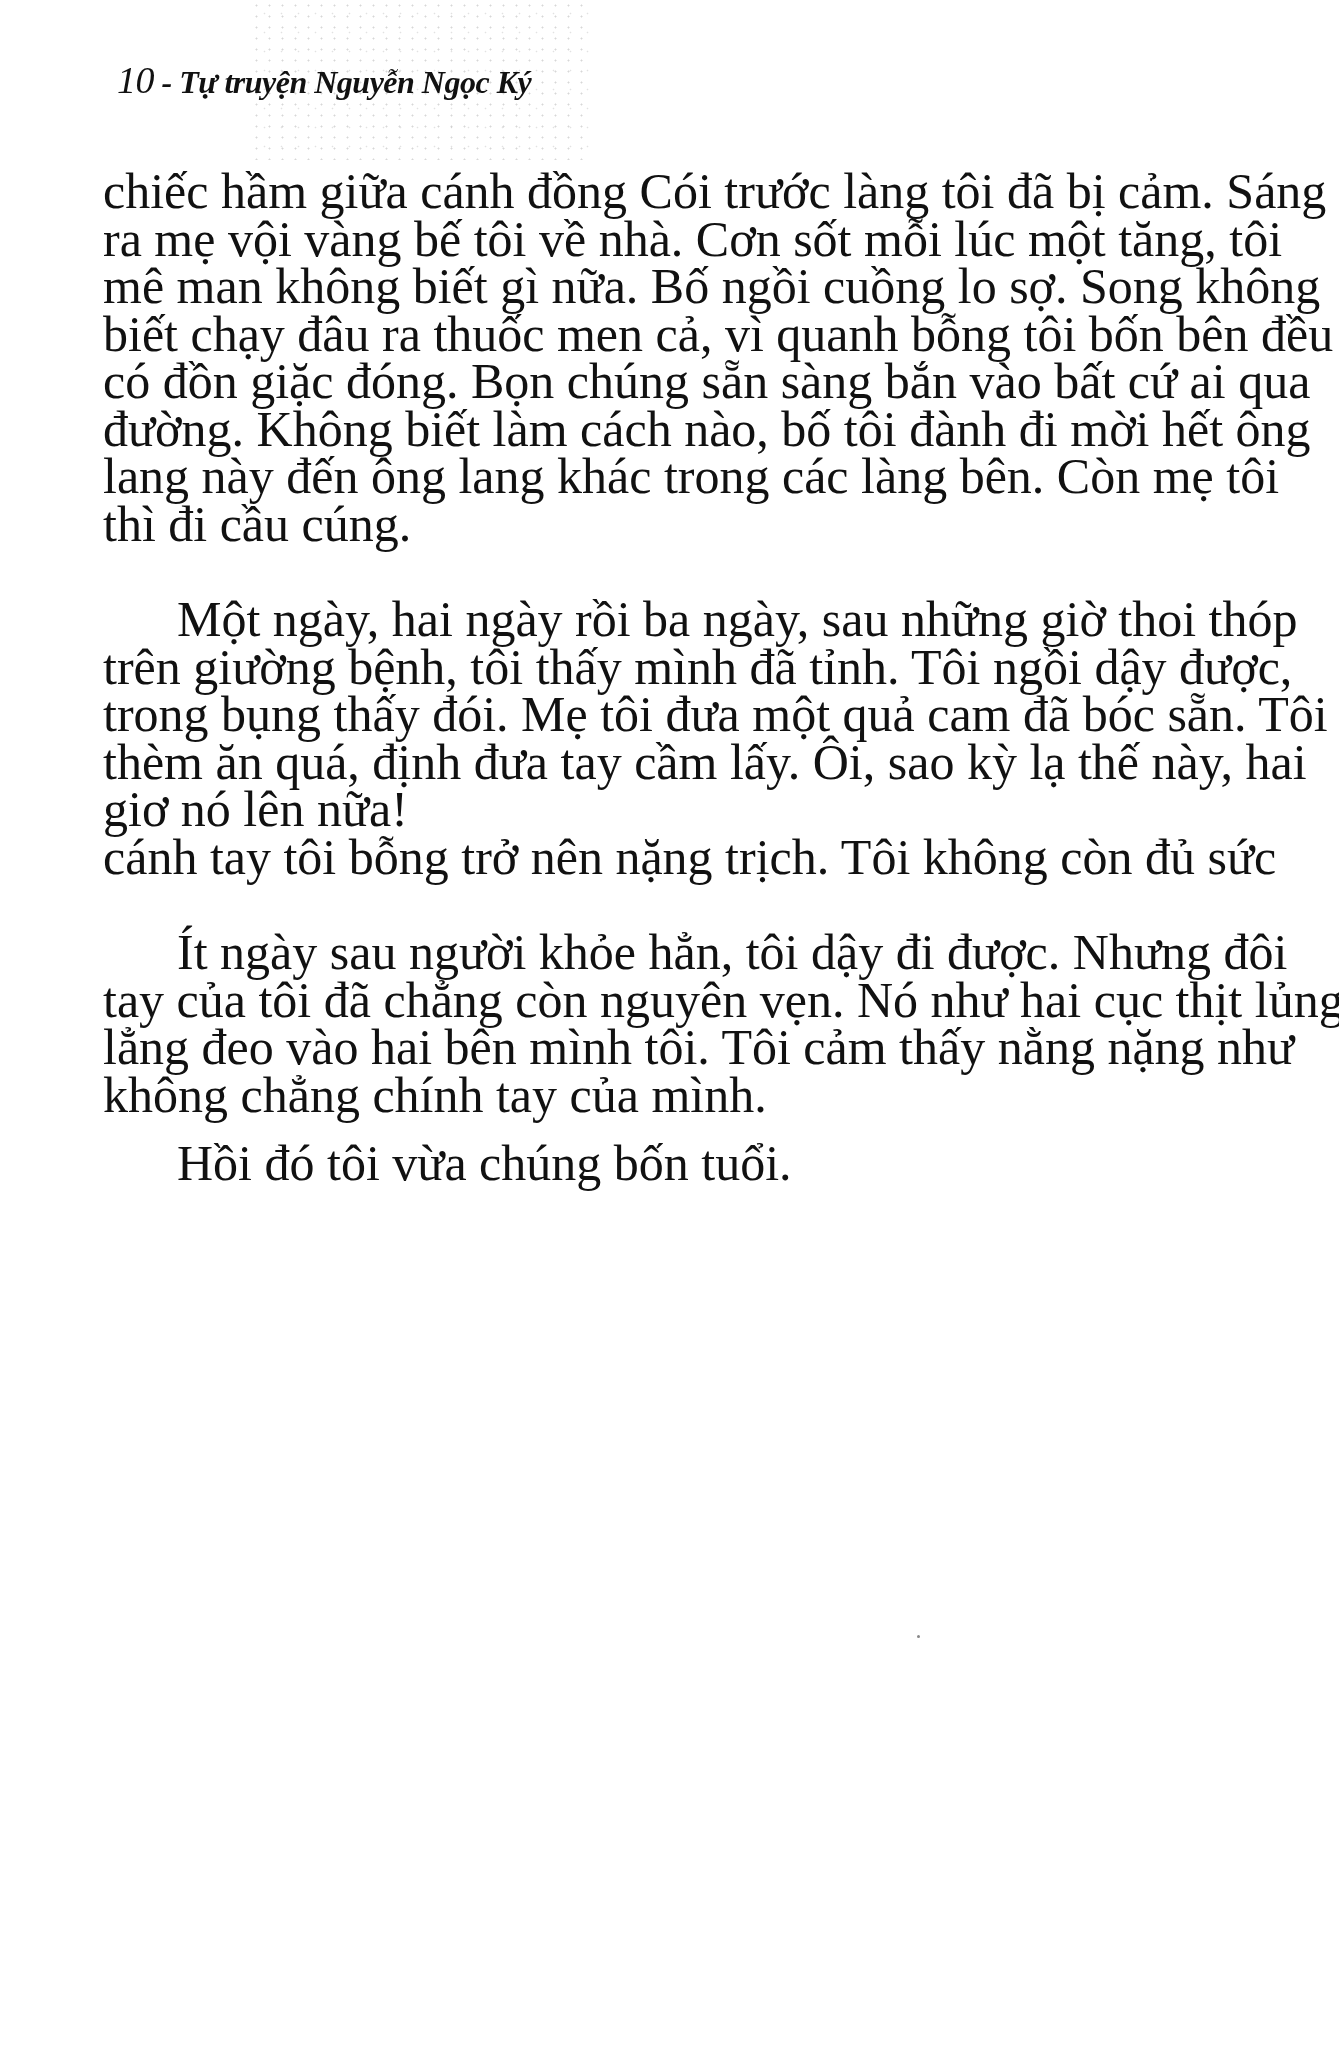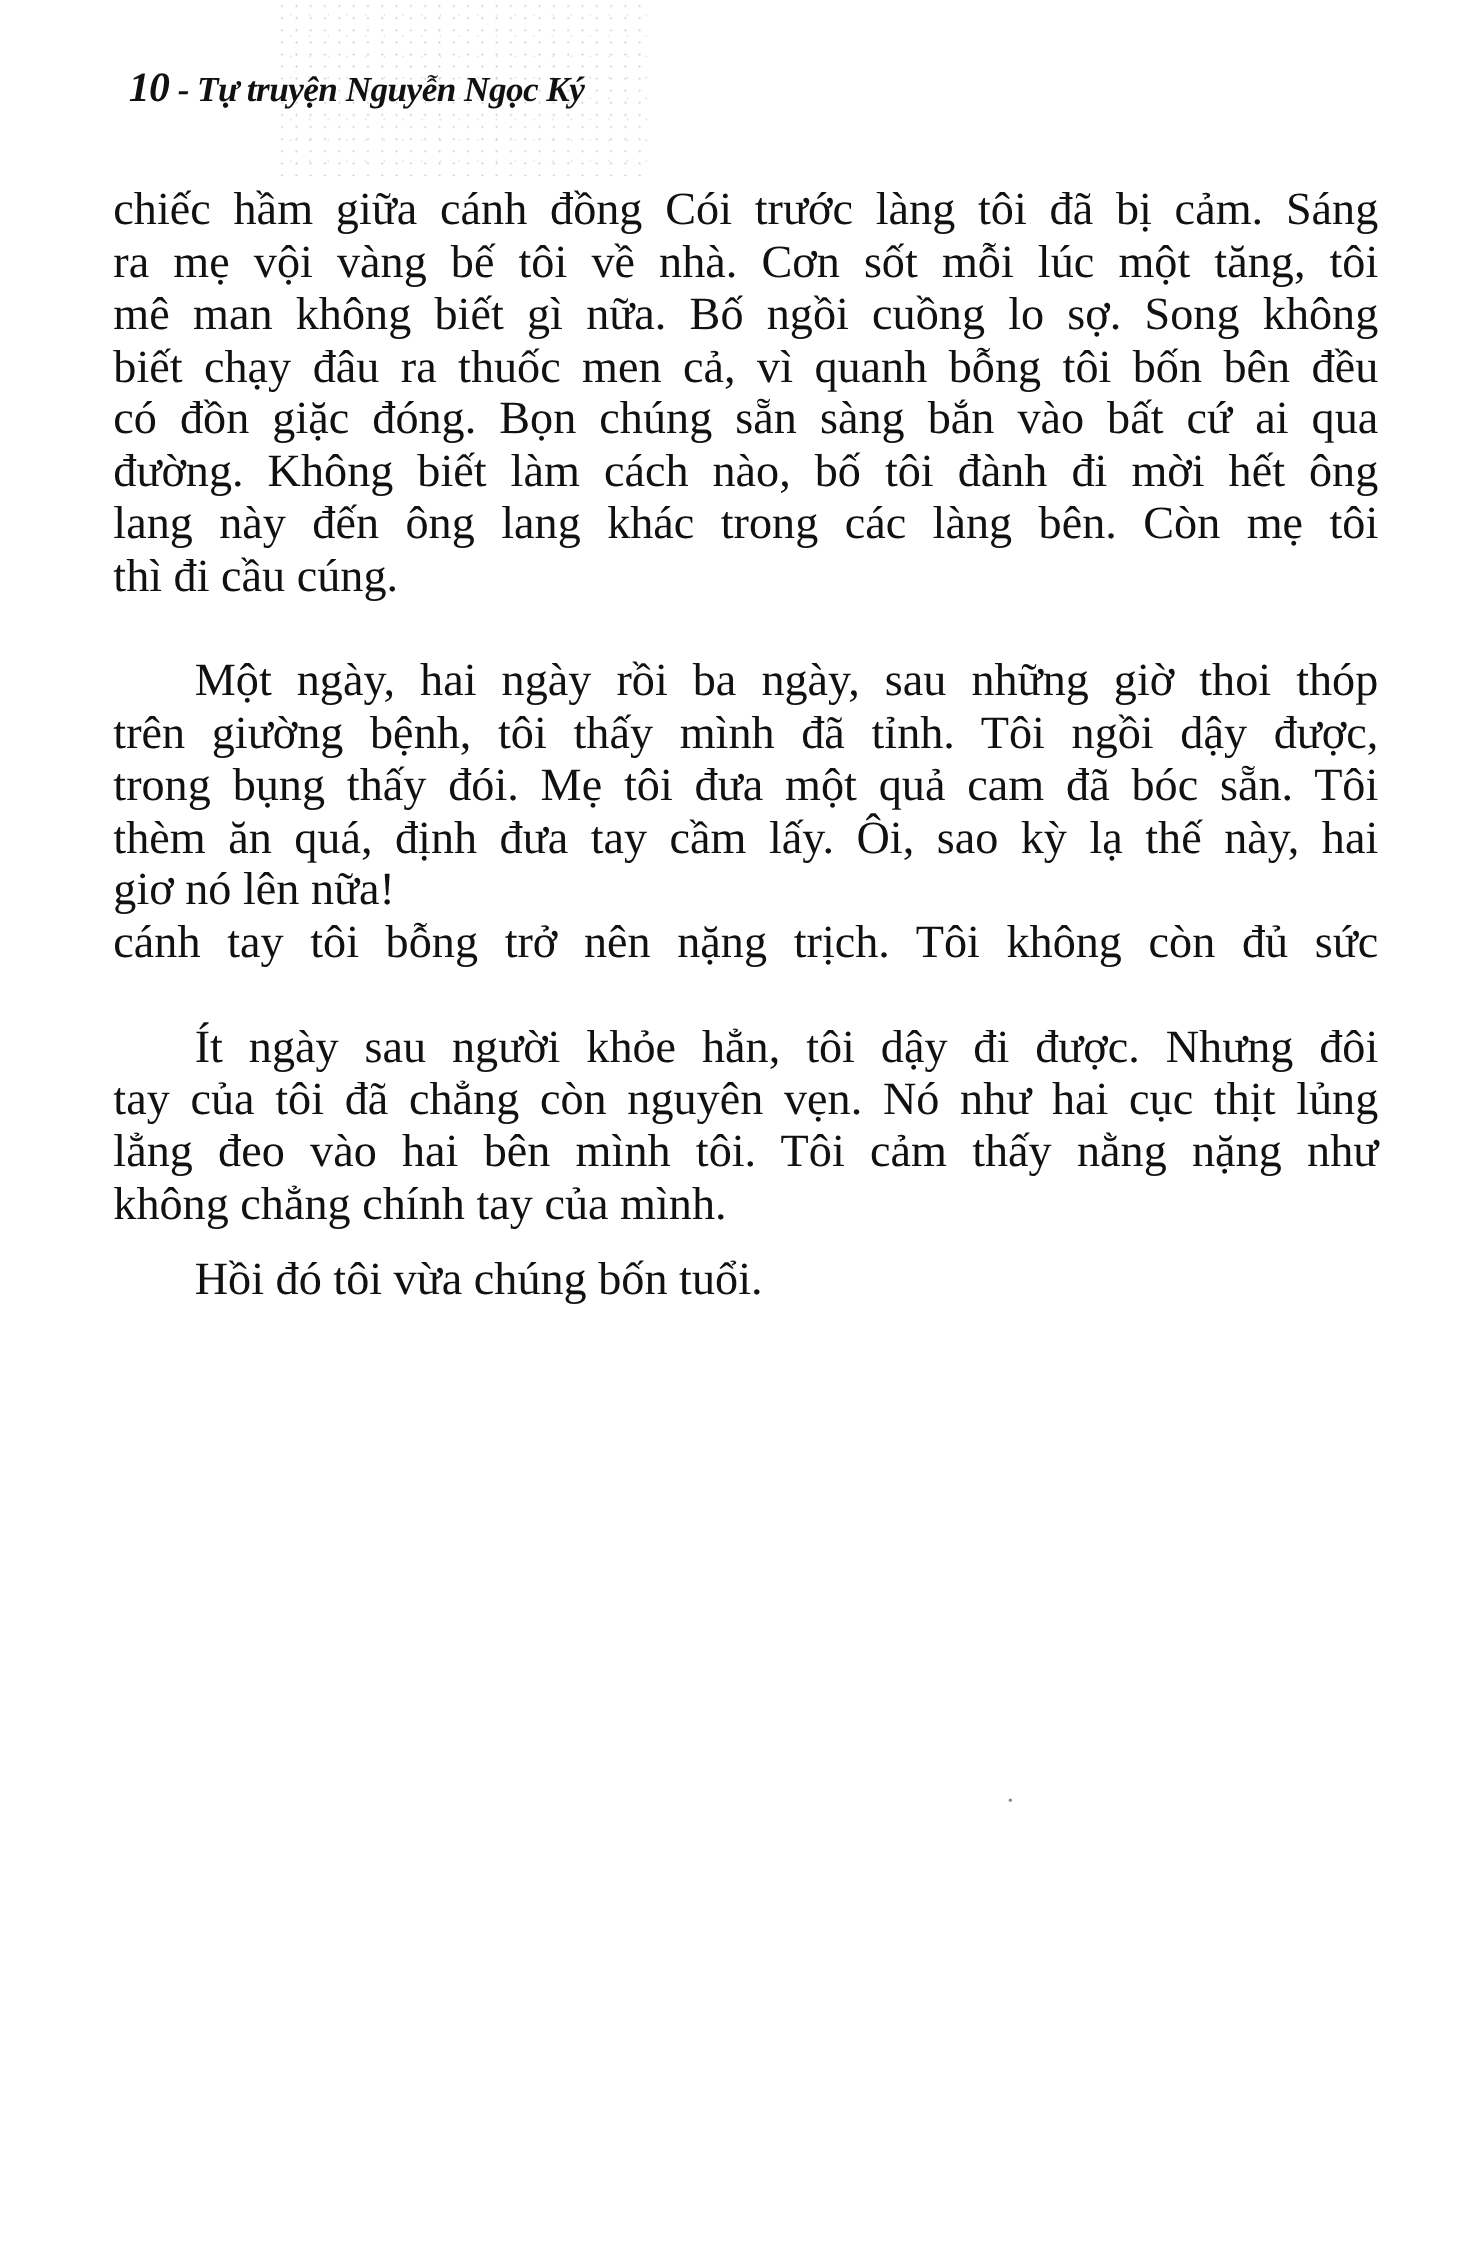--- a/index.html
+++ b/index.html
@@ -15,24 +15,24 @@
       radial-gradient(circle, rgba(0,0,0,0.25) 0.7px, transparent 1.1px);
     background-size: 13px 11px, 17px 19px;
     background-position: 0 0, 6px 4px;
     opacity: 0.45;
   }
   .running-head {
     position: absolute; left: 117px; top: 58px;
     font-size: 32px; font-style: italic; font-weight: bold;
     letter-spacing: -0.5px;
   }
-  .running-head .pg { font-size: 38px; font-weight: bold; }
+  .running-head .pg { font-size: 38px; font-weight: normal; }
   .page-body {
     position: absolute; left: 103px; top: 168px; width: 1150px;
-    font-size: 42px; line-height: 47.5px; text-align: justify;
+    font-size: 50px; line-height: 47.5px; text-align: justify;
   }
   .para { margin: 0 0 21px 0; }
   .para .line { display: block; white-space: nowrap; text-align-last: justify; text-align: justify; }
   .para .line.last { text-align-last: left; }
   .para.indent .line:first-child { padding-left: 74px; margin-top: 48px; }
   .para.single .line { padding-left: 74px; }
   .dot {
     position: absolute; left: 917px; top: 1635px; width: 3px; height: 3px;
     background: #888; border-radius: 50%;
   }

